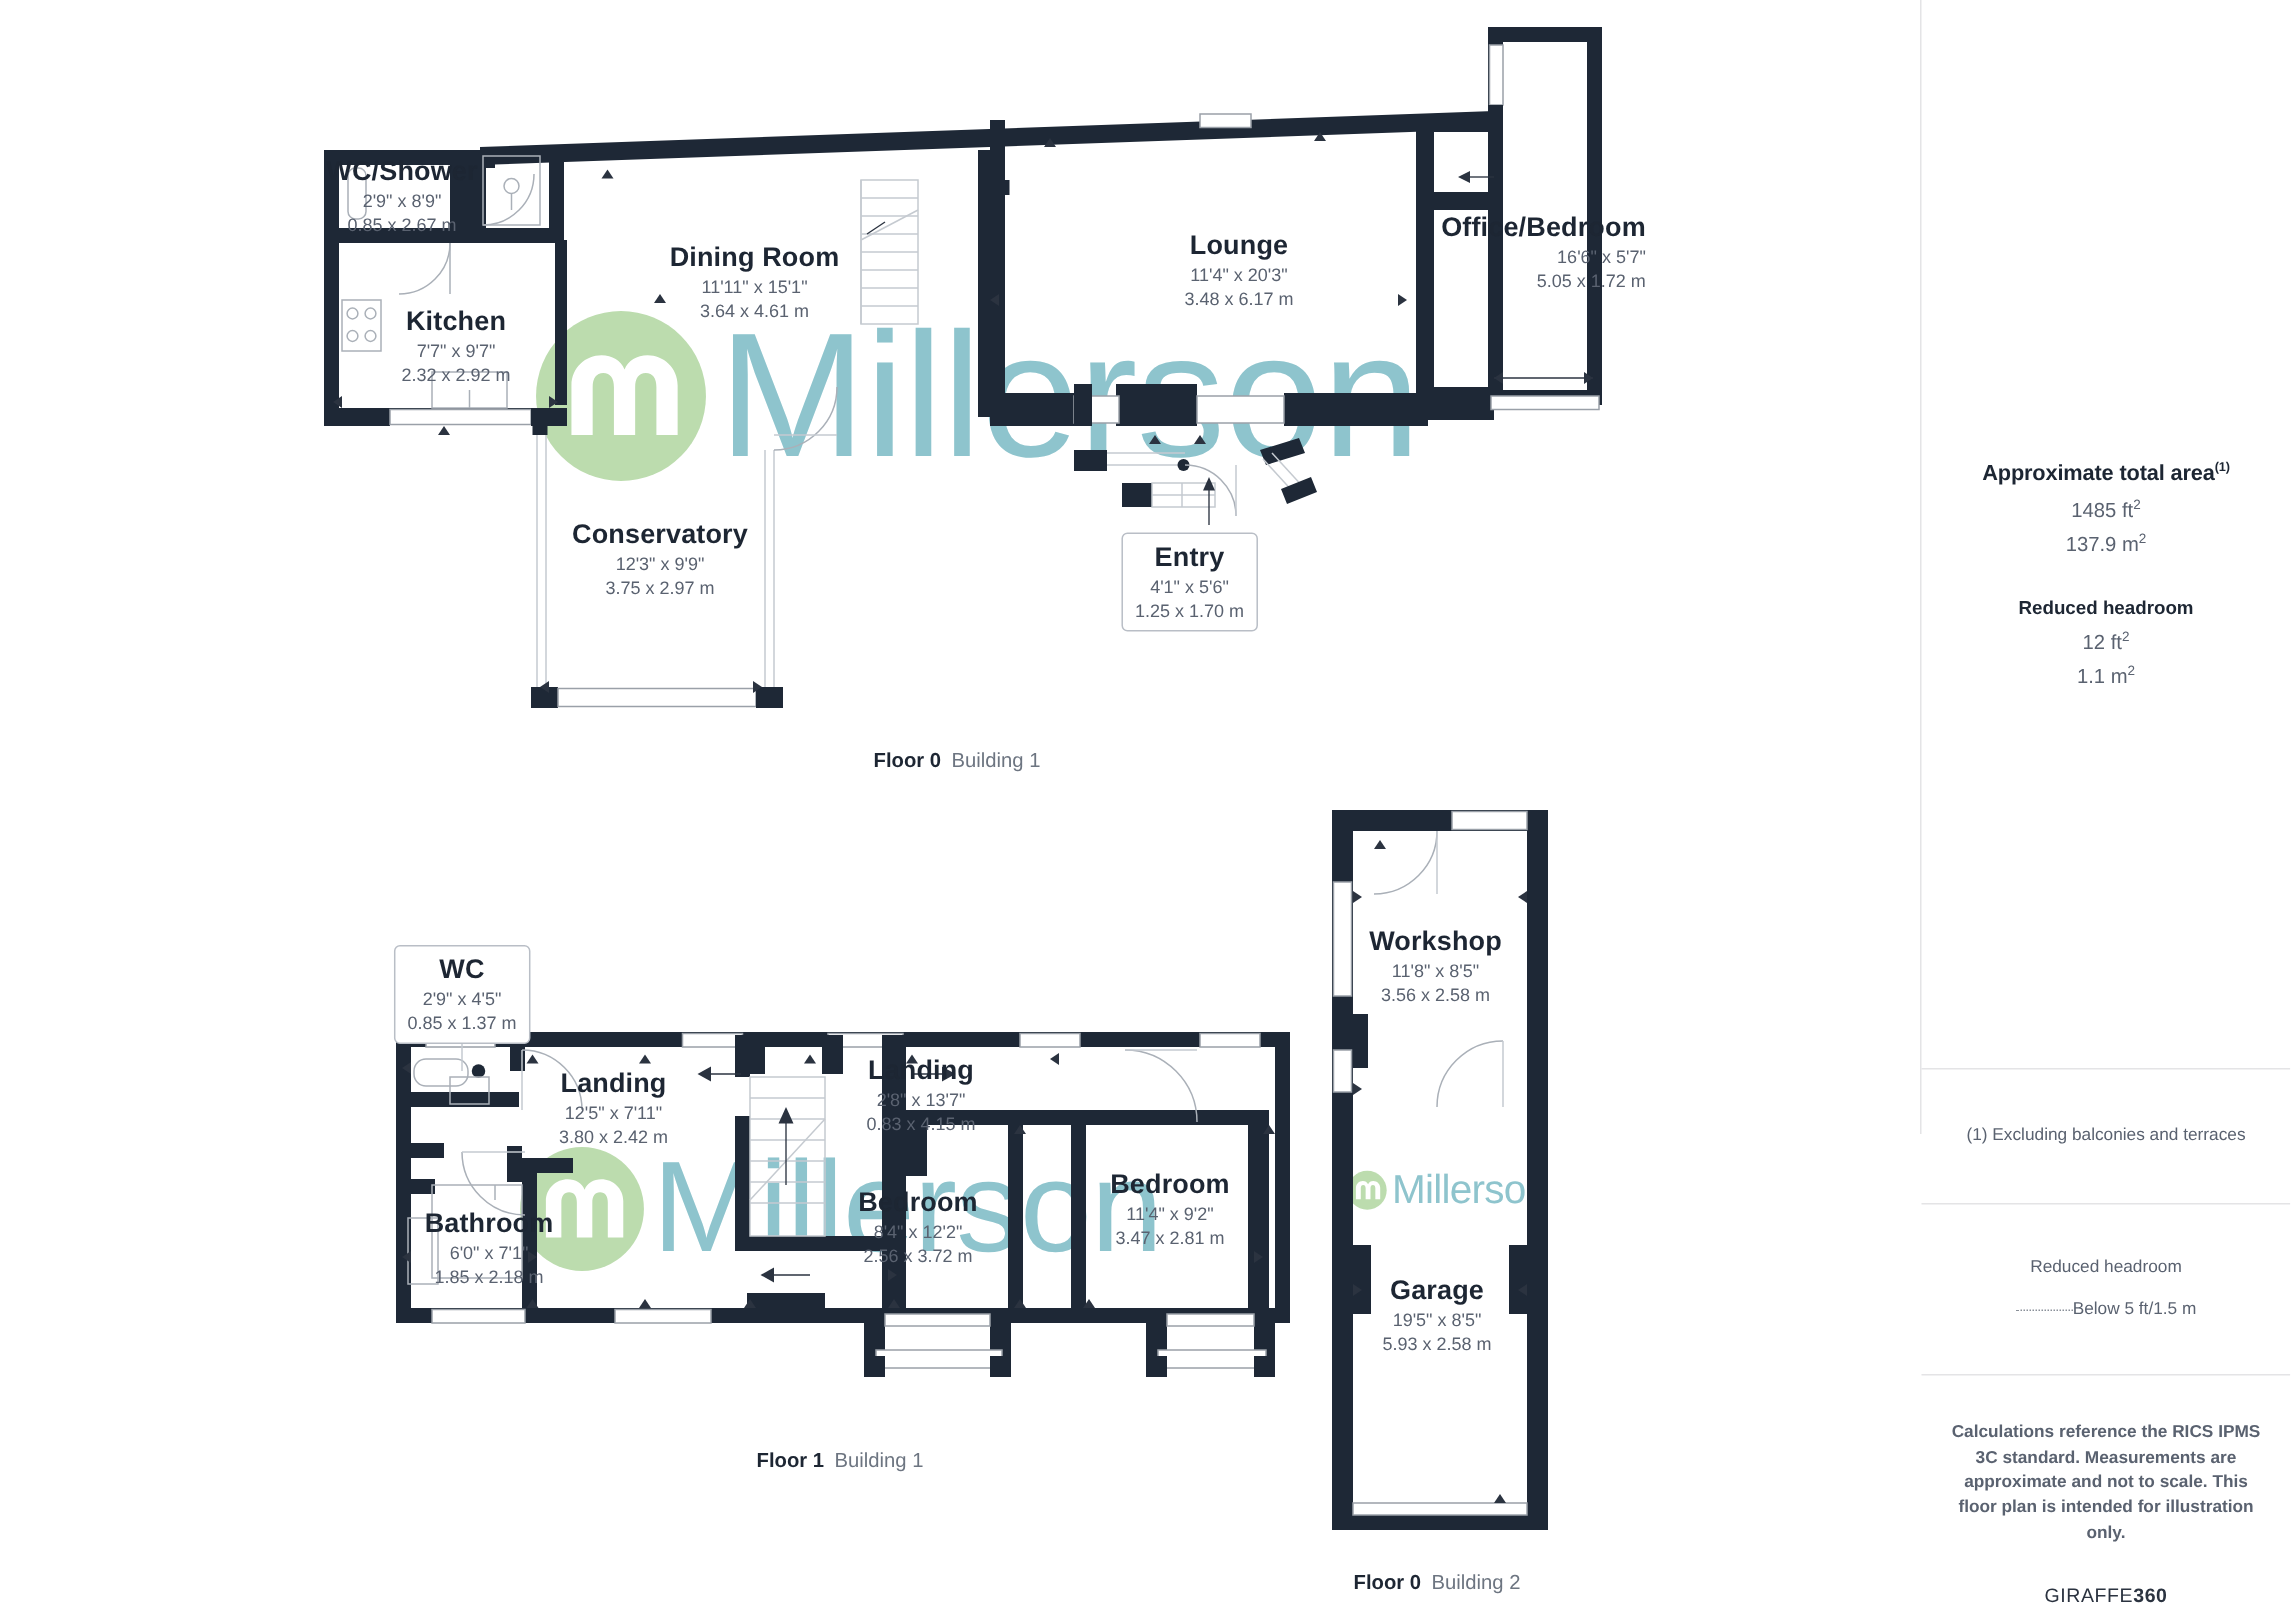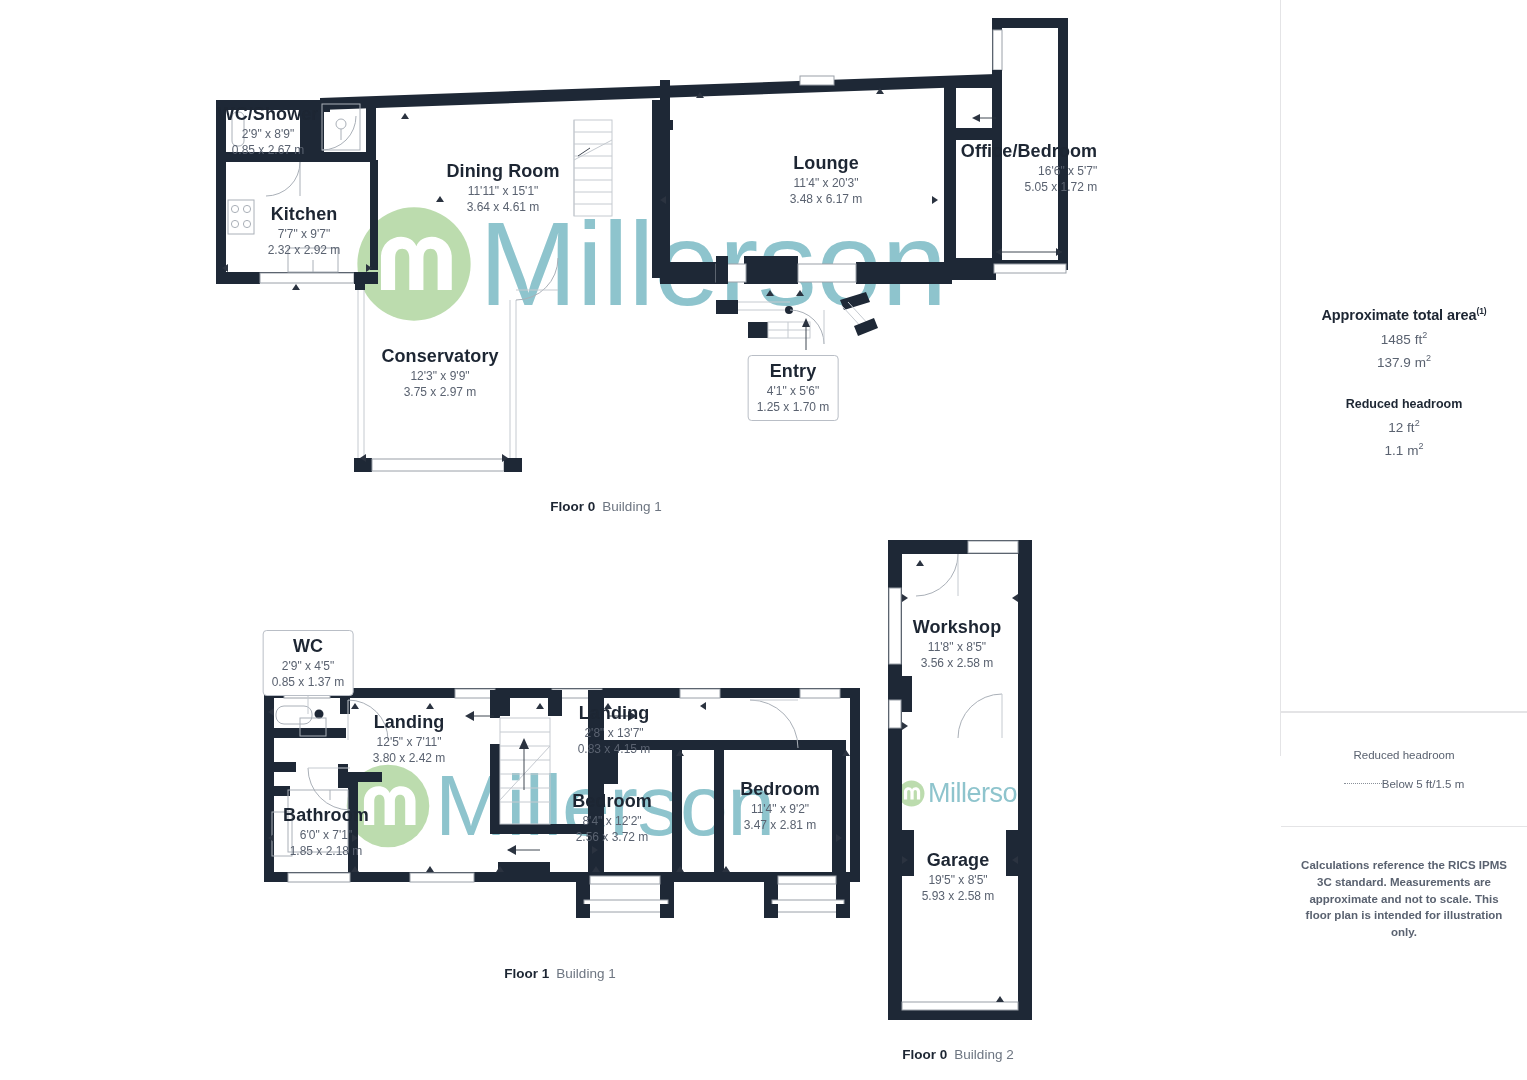--- a/index.html
+++ b/index.html
@@ -569,21 +569,21 @@
       <span class="room-dim">11'8" x 8'5"</span>
       <span class="room-dim">3.56 x 2.58 m</span>
     </div>
 
     <div class="room-label" style="left:958px; top:849px;">
       <span class="room-name">Garage</span>
       <span class="room-dim">19'5" x 8'5"</span>
       <span class="room-dim">5.93 x 2.58 m</span>
     </div>
 
-    <div class="floor-caption" style="left:606px; top:499px;text-align:center;">
+    <div class="floor-caption" style="left:638px; top:499px;text-align:center;">
       <span class="f-num">Floor 0</span><span class="f-bld">Building 1</span>
     </div>
     <div class="floor-caption" style="left:560px; top:966px;">
       <span class="f-num">Floor 1</span><span class="f-bld">Building 1</span>
     </div>
     <div class="floor-caption" style="left:958px; top:1047px;">
       <span class="f-num">Floor 0</span><span class="f-bld">Building 2</span>
     </div>
   </div>
 
@@ -595,30 +595,36 @@
       <div class="sb-value"><span>137.9 m</span><sup>2</sup></div>
 
       <div class="sb-sub-heading">Reduced headroom</div>
       <div class="sb-value"><span>12 ft</span><sup>2</sup></div>
       <div class="sb-value"><span>1.1 m</span><sup>2</sup></div>
     </div>
 
     <div style="height:253px;"></div>
 
     <div class="sb-divider"></div>
+    <div class="sb-section" id="footnote-block">
+      <div class="sb-note">(1) Excluding balconies and terraces</div>
+    </div>
 
     <div class="sb-divider"></div>
     <div class="sb-section" id="headroom-block">
       <div class="sb-note">Reduced headroom</div>
       <div id="legend-row">
         <span class="dash-sample"></span>
         <span class="sb-note">Below 5 ft/1.5 m</span>
       </div>
     </div>
 
     <div class="sb-divider"></div>
     <div class="sb-section" id="calc-block">
       <div class="sb-note">Calculations reference the RICS IPMS 3C standard. Measurements are approximate and not to scale. This floor plan is intended for illustration only.</div>
     </div>
 
+    <div class="sb-section" id="brand-block">
+      <div class="brand-text"><span>GIRAFFE</span><b>360</b></div>
+    </div>
   </aside>
 
 </div>
 
 </body></html>

